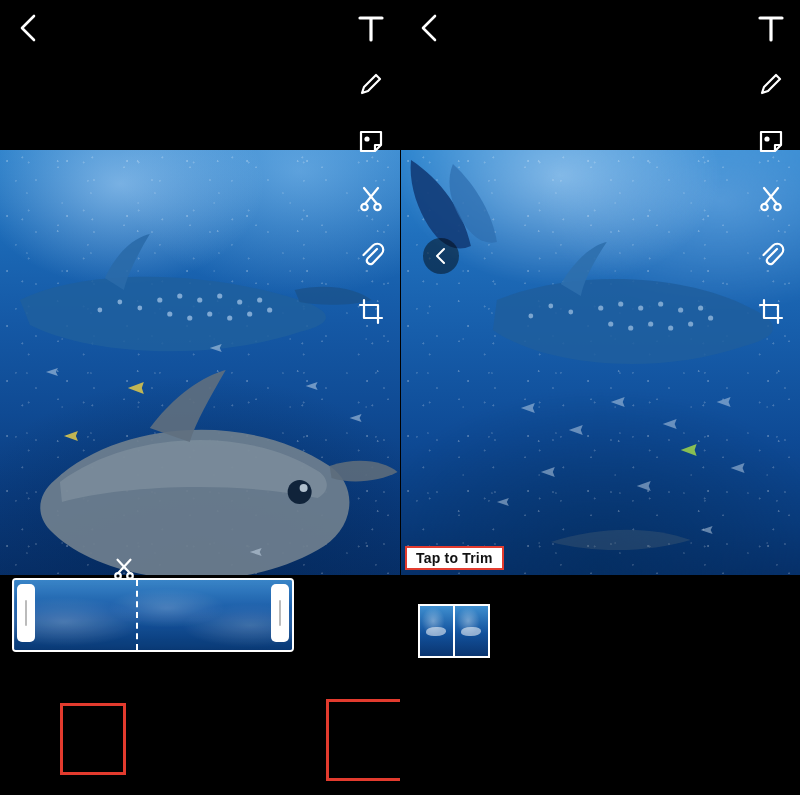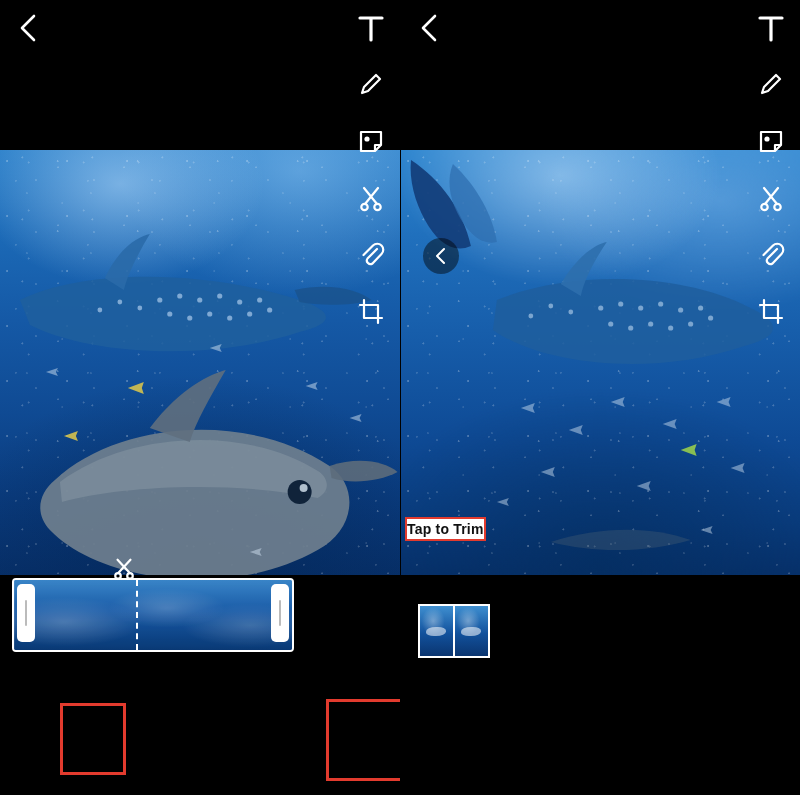--- a/index.html
+++ b/index.html
@@ -80,22 +80,22 @@
     background:#0d3d7d;overflow:hidden;display:flex;cursor:pointer;}
   .thumb-trim .half{flex:1;position:relative;}
   .thumb-trim .half:first-child{border-right:2px solid #fff;}
   .thumb-trim .half .img{position:absolute;inset:0;
     background:
       radial-gradient(ellipse 50% 40% at 40% 30%, rgba(255,255,255,.35), transparent 70%),
       linear-gradient(180deg,#3f8fd0,#12519c 55%,#0a3570);}
   .thumb-trim .half .img:after{content:"";position:absolute;left:18%;top:42%;width:60%;height:18%;
     background:rgba(255,255,255,.55);border-radius:50% 40% 50% 40%;}
 
-  .tap-to-trim{position:absolute;left:405px;top:517px;z-index:9;background:#fff;border:2px solid #e23b2e;
-    padding:2px 0;font-size:14px;font-weight:bold;color:#111;letter-spacing:.2px;}
+  .tap-to-trim{position:absolute;left:405px;top:546px;z-index:9;background:#fff;border:2px solid #e23b2e;
+    padding:2px 9px;font-size:14px;font-weight:bold;color:#111;letter-spacing:.2px;}
 
   
   .bottombar{position:absolute;left:0;bottom:0;width:100%;height:147px;background:#000;z-index:5;}
   .vol-btn{position:absolute;left:14px;bottom:34px;width:42px;height:38px;display:flex;align-items:center;justify-content:center;cursor:pointer;}
   .share-btn{position:absolute;width:36px;height:40px;display:flex;align-items:center;justify-content:center;cursor:pointer;}
   .share-btn.l{left:72px;bottom:33px;}
   .share-btn.r{left:473px;bottom:33px;}
   .send-btn{position:absolute;width:56px;height:56px;border-radius:50%;background:#2196f3;
     display:flex;align-items:center;justify-content:center;cursor:pointer;}
   .send-btn.l{right:18px;bottom:24px;}

